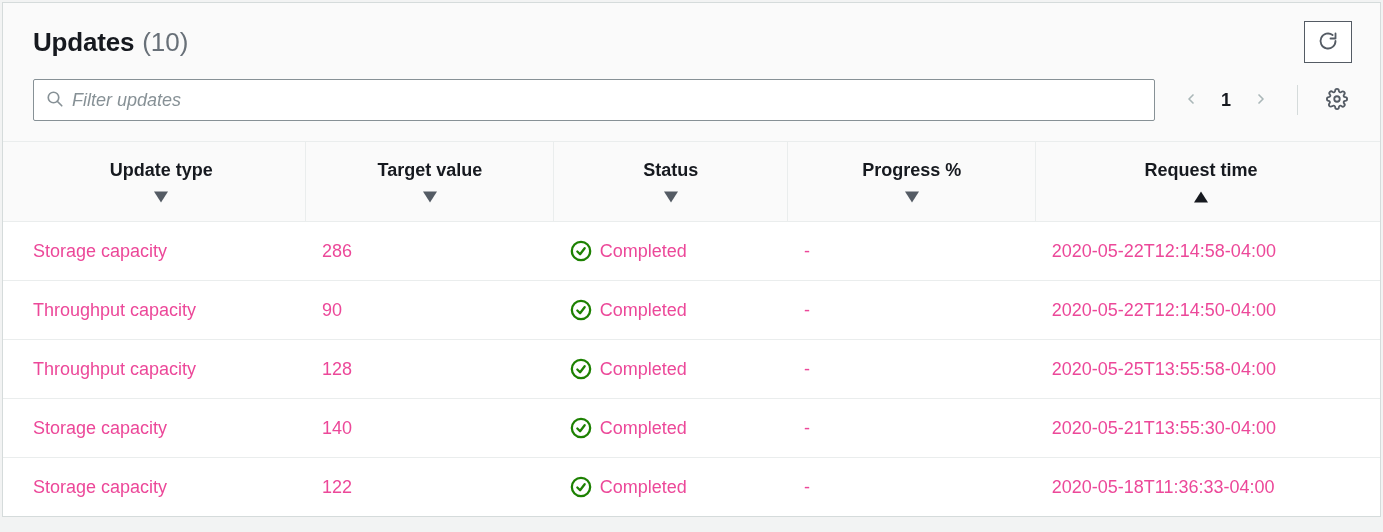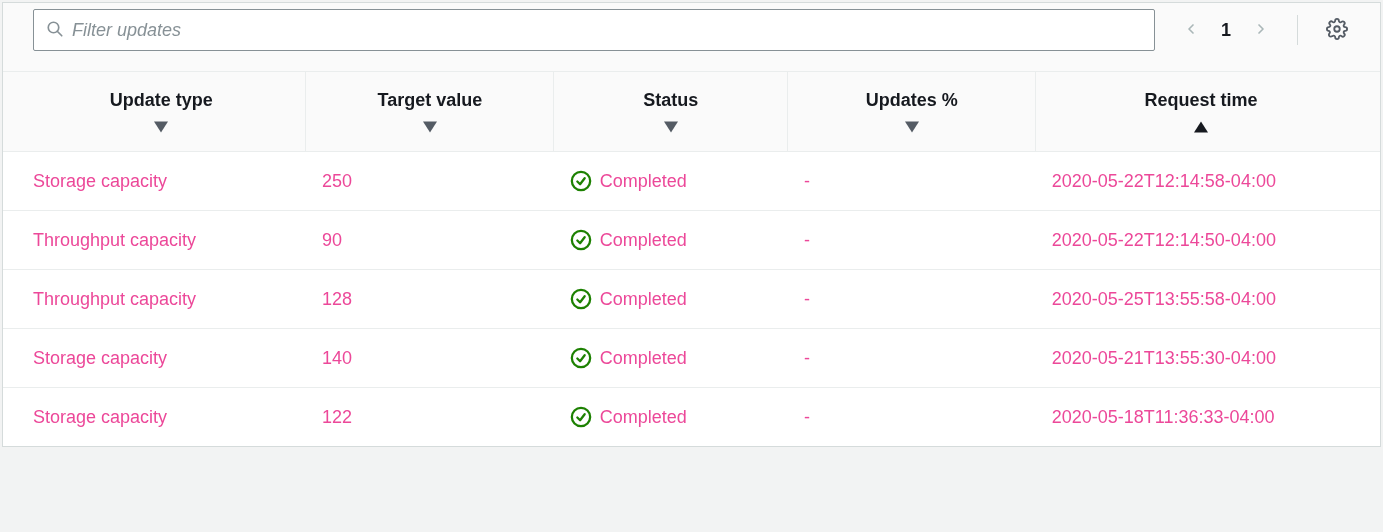--- a/index.html
+++ b/index.html
@@ -135,20 +135,34 @@
     .col-target { width: 18%; }
     .col-status { width: 17%; }
     .col-progress { width: 18%; }
     .col-time { width: 25%; }
   </style>
 </head>
 <body>
 
 <div class="panel">
   <div class="panel-inner">
+    <div class="header-row">
+      <div class="title-area">
+        <span class="title">Updates</span>
+        <span class="count">(10)</span>
+      </div>
+      <button class="refresh-btn" aria-label="Refresh">
+        <span>
+          <svg width="20" height="20" viewBox="0 0 24 24" fill="none" stroke="#545b64" stroke-width="2.2" stroke-linecap="round" stroke-linejoin="round">
+            <path d="M21 12a9 9 0 1 1-3.5-7.1"></path>
+            <polyline points="21 3 21 9 15 9"></polyline>
+          </svg>
+        </span>
+      </button>
+    </div>
 
     <div class="toolbar-row">
       <div class="filter-wrap">
         <span>
           <svg width="18" height="18" viewBox="0 0 24 24" fill="none" stroke="#879196" stroke-width="2.2" stroke-linecap="round">
             <circle cx="10" cy="10" r="7"></circle>
             <line x1="21" y1="21" x2="15" y2="15"></line>
           </svg>
         </span>
         <input class="filter-input" type="text" placeholder="Filter updates" style="">
@@ -220,21 +234,21 @@
             <span>Status</span>
             <span class="sort-icon">
               <svg width="14" height="12" viewBox="0 0 10 8">
                   <polygon points="0,0 10,0 5,8" fill="#545b64"></polygon>
                 </svg>
             </span>
           </div>
         </th>
         <th>
           <div class="th-inner">
-            <span>Updates %</span>
+            <span>Progress %</span>
             <span class="sort-icon">
               <svg width="14" height="12" viewBox="0 0 10 8">
                   <polygon points="0,0 10,0 5,8" fill="#545b64"></polygon>
                 </svg>
             </span>
           </div>
         </th>
         <th>
           <div class="th-inner">
             <span>Request time</span>
@@ -244,21 +258,21 @@
                 </svg>
             </span>
           </div>
         </th>
       </tr>
     </thead>
     <tbody>
 
     <tr>
           <td>Storage capacity</td>
-          <td>250</td>
+          <td>286</td>
           <td>
             <div class="status-cell">
               <span class="check">
                 <svg width="22" height="22" viewBox="0 0 24 24" fill="none" stroke="#1d8102" stroke-width="2.5" stroke-linecap="round" stroke-linejoin="round">
                   <circle cx="12" cy="12" r="10"></circle>
                   <polyline points="8 12.5 11 15.5 16 9"></polyline>
                 </svg>
               </span>
               <span>Completed</span>
             </div>

